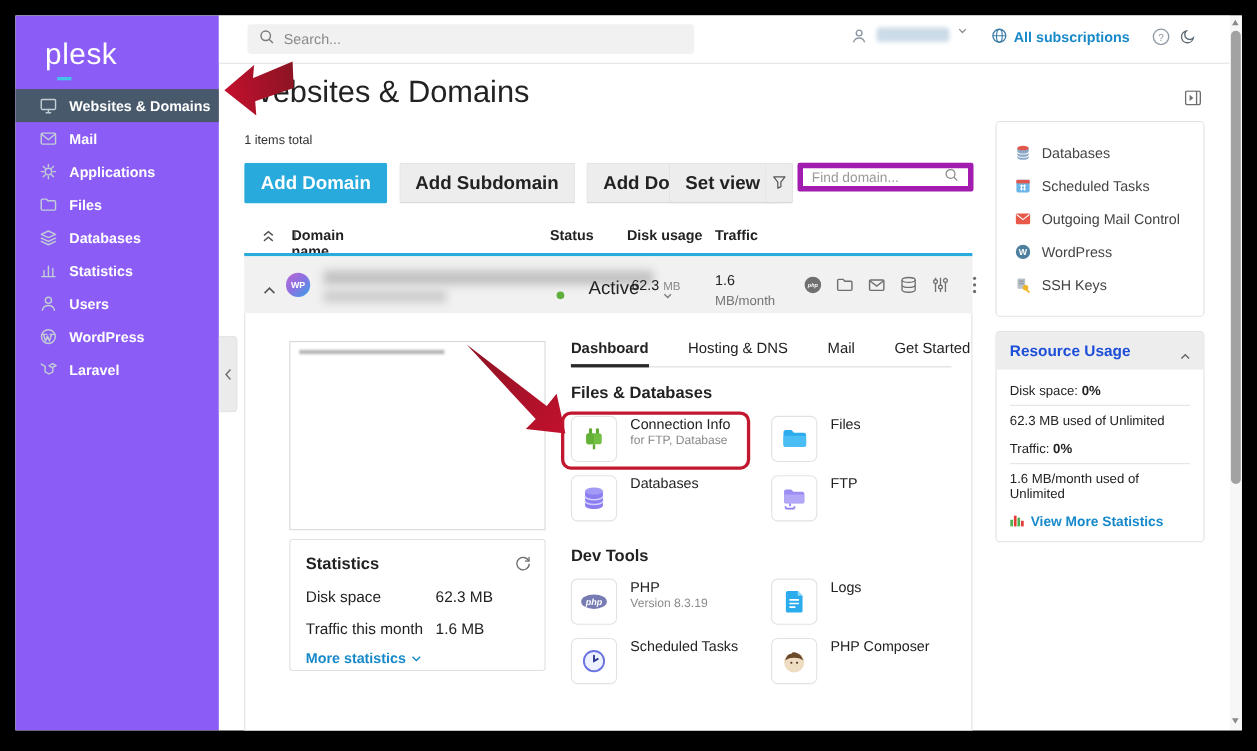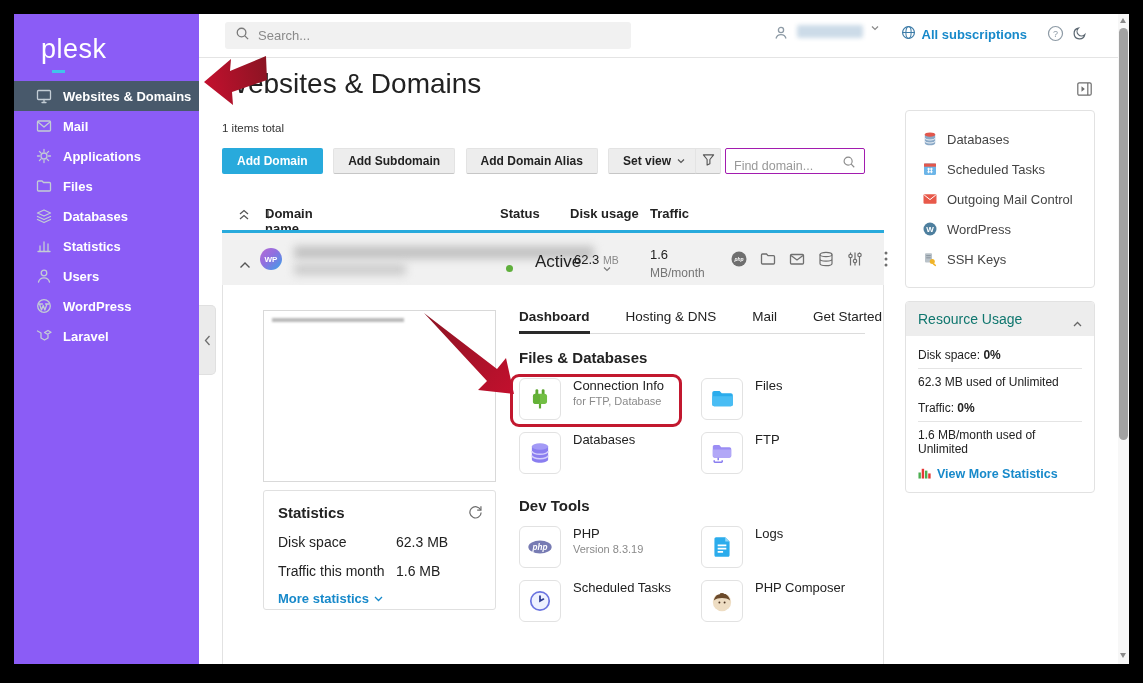--- a/index.html
+++ b/index.html
@@ -28,26 +28,26 @@
   .blur-user{width:66px;height:13px;background:#ccdbe8;border-radius:2px;filter:blur(2px)}
   .link-blue{color:#1789ca;font-size:13px;font-weight:600;text-decoration:none;cursor:pointer;display:inline-flex;align-items:center;gap:6px}
   .chev{display:inline-flex}
 
   .content{position:absolute;left:0;top:44px;right:0;bottom:0}
   .page-title{position:absolute;left:23px;top:10px;font-size:28px;font-weight:400;color:#222}
   .panel-toggle{position:absolute;right:26px;top:24px;cursor:pointer}
   .items-total{position:absolute;left:23px;top:64px;font-size:11.5px;color:#333}
 
   .toolbar{position:absolute;left:23px;top:90px;width:662px;height:26px}
-  .btn{height:26px;padding:0 14px;font-size:12px;font-weight:700;border-radius:2px;display:inline-flex;align-items:center;gap:6px;border:1px solid transparent;cursor:pointer;font-family:inherit;white-space:nowrap}
+  .btn{height:37px;padding:0 14px;font-size:17px;font-weight:700;border-radius:2px;display:inline-flex;align-items:center;gap:6px;border:1px solid transparent;cursor:pointer;font-family:inherit;white-space:nowrap}
   .btn-primary{background:#28aadc;color:#fff}
   .btn-gray{background:#ededed;color:#222;border-color:#e3e3e3;border-bottom-color:#c6c6c6;margin-left:6px}
   .set-view{position:absolute;left:386px;top:0;margin-left:0}
   .filter-btn{position:absolute;left:473px;top:0;width:26px;padding:0;justify-content:center;margin-left:0}
-  .find-box{position:absolute;left:503px;top:0;width:140px;height:26px;border:1px solid #a21caf;border-radius:2px;background:#fff;display:flex;align-items:flex-end;padding:0 8px}
+  .find-box{position:absolute;left:503px;top:0;width:160px;height:26px;border:5px solid #a21caf;border-radius:2px;background:#fff;display:flex;align-items:center;padding:0 8px}
   .find-box input{border:0;outline:none;font-size:12.5px;font-family:inherit;color:#555;width:100%}
   .find-box input::placeholder{color:#999}
 
   .table-head{position:absolute;left:23px;top:148px;width:662px;height:20px;font-size:13px;font-weight:700;color:#222}
   .table-head span{position:absolute;top:0}
 
   .domain-card{position:absolute;left:23px;top:172px;width:662px;height:436px;border-top:3px solid #28aadc;overflow:visible}
   .card-head{position:relative;height:52px;background:#f1f1f1}
   .avatar{position:absolute;left:38px;top:15px;width:22px;height:22px;border-radius:50%;background:linear-gradient(135deg,#b76ad4 0%,#8f6fe0 45%,#38a3e8 100%);color:#fff;font-size:8px;font-weight:700;display:flex;align-items:center;justify-content:center}
   .blur-domain1{position:absolute;left:72px;top:13px;width:300px;height:13px;background:#c2c2c2;border-radius:2px;filter:blur(4px)}
@@ -86,21 +86,21 @@
   .tool-label{font-size:13px;color:#222}
   .tool-sub{font-size:11px;color:#8a8a8a;margin-top:2px}
   .hl-box{position:absolute;left:-9px;top:-4px;width:172px;height:53px;border:3px solid #c2182f;border-radius:9px;pointer-events:none}
 
   
   .rail{position:absolute;left:706px;top:52px;width:190px}
   .qa-card{border:1px solid #e2e2e2;border-radius:4px;background:#fff;padding:13px 0}
   .qa-item{display:flex;align-items:center;gap:9px;padding:7px 16px;font-size:13px;color:#444;cursor:pointer;white-space:nowrap}
   .qa-ico{width:16px;height:16px;flex:none;display:inline-flex}
   .ru-card{margin-top:13px;border:1px solid #e2e2e2;border-radius:4px;overflow:hidden;background:#fff}
-  .ru-head{background:#ededed;padding:9px 12px;font-weight:400;font-size:14px;color:#0f766e;display:flex;align-items:flex-end;justify-content:space-between;cursor:pointer}
+  .ru-head{background:#ededed;padding:9px 12px;font-weight:700;font-size:14px;color:#1d4ed8;display:flex;align-items:flex-end;justify-content:space-between;cursor:pointer}
   .ru-body{padding:6px 12px 10px;font-size:12px;color:#222}
   .ru-row{padding:6px 0}
   .ru-div{border-top:1px solid #e4e4e4}
   .ru-link{margin-top:4px;color:#1789ca;display:inline-flex;gap:6px;align-items:center;font-size:12.5px;font-weight:600;cursor:pointer}
 
   
   .scrollbar{position:absolute;left:1104px;top:0;width:11px;height:650px;background:#f7f7f7}
   .sb-thumb{position:absolute;left:1px;top:14px;width:9px;height:412px;background:#a2a2a2;border-radius:5px;cursor:pointer}
   .sb-up{position:absolute;left:2px;top:4px;width:0;height:0;border-left:3.5px solid transparent;border-right:3.5px solid transparent;border-bottom:5px solid #8a8a8a;cursor:pointer}
   .sb-down{position:absolute;left:2px;bottom:6px;width:0;height:0;border-left:3.5px solid transparent;border-right:3.5px solid transparent;border-top:5px solid #8a8a8a;cursor:pointer}

